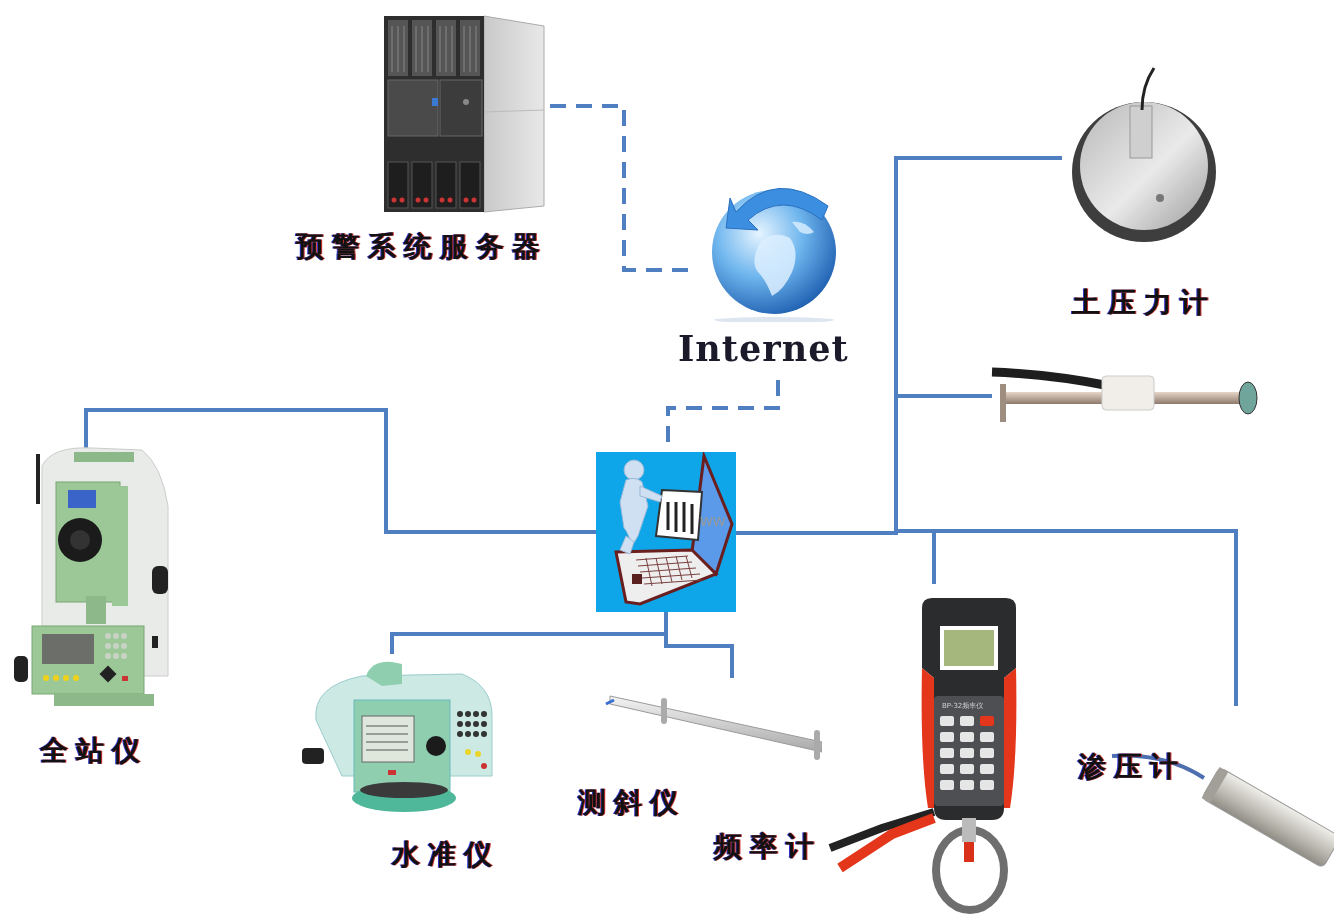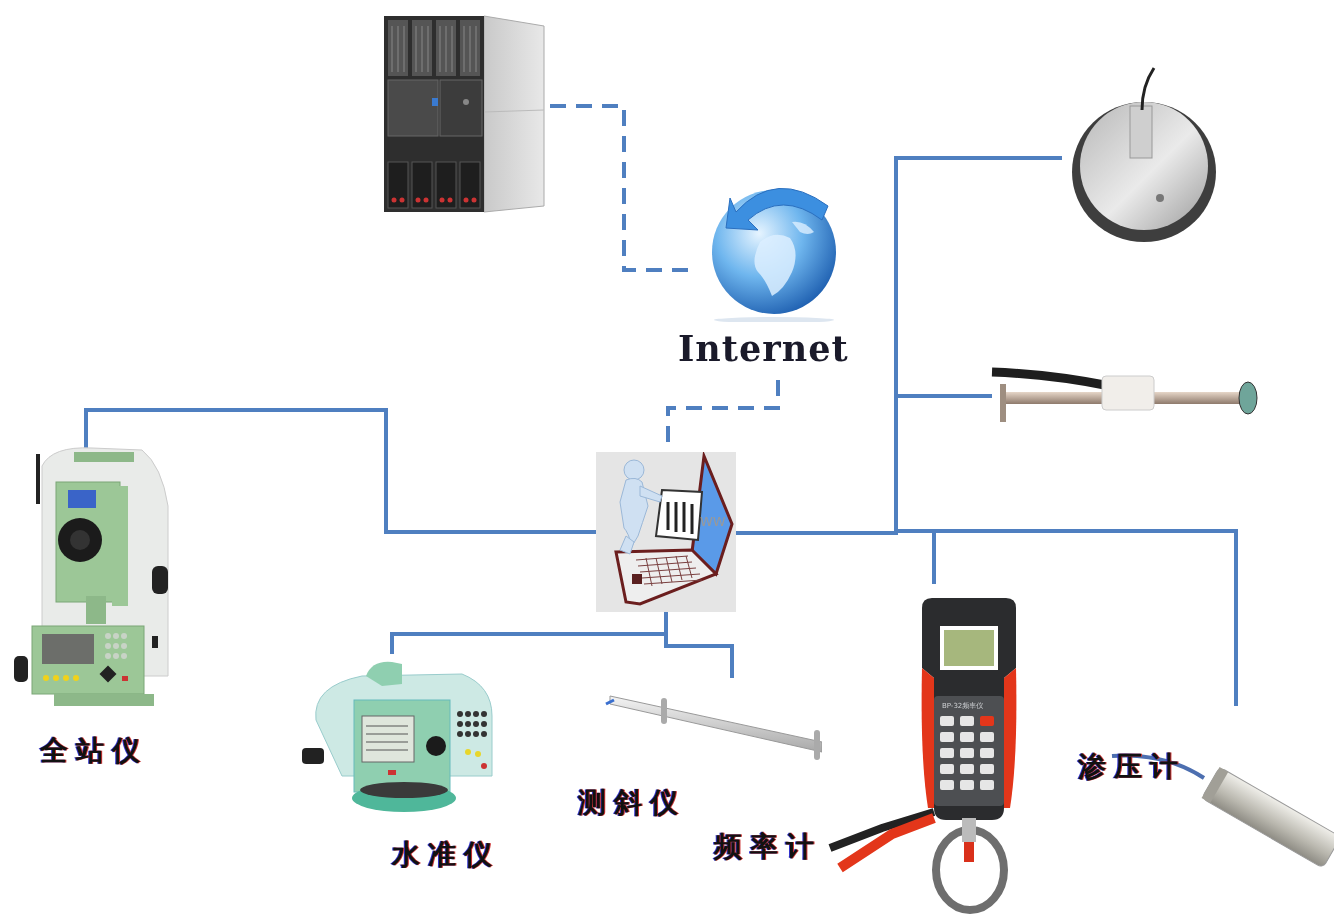--- a/index.html
+++ b/index.html
@@ -72,40 +72,41 @@
         <circle cx="34" cy="188" r="2.5"></circle>
           <circle cx="42" cy="188" r="2.5"></circle>
         <circle cx="58" cy="188" r="2.5"></circle>
           <circle cx="66" cy="188" r="2.5"></circle>
         <circle cx="82" cy="188" r="2.5"></circle>
           <circle cx="90" cy="188" r="2.5"></circle>
       </g>
       <line x1="100" y1="100" x2="160" y2="98" stroke="#bbb"></line>
     </svg>
   </div>
+  <div class="lbl" style="left:296px;top:228px;">预警系统服务器</div>
 
   <div class="dev" style="left:700px;top:172px;width:146px;height:150px;">
     <svg width="146" height="150">
       <defs>
         <radialGradient id="globeG" cx="0.38" cy="0.35" r="0.7">
           <stop offset="0" stop-color="#e6f4ff"></stop>
             <stop offset="0.5" stop-color="#6fb6ee"></stop>
             <stop offset="1" stop-color="#1e5fb0"></stop>
         </radialGradient>
       </defs>
       <circle cx="74" cy="80" r="62" fill="url(#globeG)"></circle>
       <path d="M60 70 q14 -12 30 -4 q10 14 2 34 q-8 18 -20 24 q-6 -16 -14 -24 q-8 -10 2 -30z" fill="#dcefff" opacity="0.85"></path>
       <path d="M92 50 q12 -2 22 10 q-6 4 -14 0z" fill="#dcefff" opacity="0.8"></path>
       <path d="M36 40 q40 -44 92 -6 l-6 14 q-40 -30 -74 0 l10 10 l-32 -2 l4 -30z" fill="#3c8fe0" stroke="#2a6fbf"></path>
       <ellipse cx="74" cy="148" rx="60" ry="3" fill="#dde6f0"></ellipse>
     </svg>
   </div>
   <div class="lbl lbl-en" style="left:678px;top:328px;">Internet</div>
 
-  <div class="dev" style="left:596px;top:452px;width:140px;height:160px;background:#e5e5e5;">
+  <div class="dev" style="left:596px;top:452px;width:140px;height:160px;background:#0ea5e9;">
     <svg width="140" height="160">
       <polygon points="108,4 136,72 120,122 96,100" fill="#5a9ae8" stroke="#6b1e1e" stroke-width="3"></polygon>
       <polygon points="20,100 96,98 120,122 44,152 30,150" fill="#eee" stroke="#6b1e1e" stroke-width="3"></polygon>
       <g stroke="#7a4040" stroke-width="1">
         <path d="M40 108 L92 104 M42 114 L96 110 M44 120 L100 116 M46 126 L104 122 M48 132 L106 128"></path>
         <path d="M50 106 L56 134 M60 106 L66 132 M70 105 L76 130 M80 104 L86 128 M90 104 L96 126"></path>
       </g>
       <rect x="36" y="122" width="10" height="10" fill="#5a2020"></rect>
       <polygon points="66,38 106,40 102,88 60,84" fill="#fff" stroke="#333" stroke-width="2"></polygon>
       <g stroke="#222" stroke-width="3">
@@ -258,20 +259,21 @@
             <stop offset="1" stop-color="#9b9b9b"></stop>
           </linearGradient>
         </defs>
       <ellipse cx="76" cy="106" rx="72" ry="70" fill="#3e3e3e"></ellipse>
       <ellipse cx="76" cy="100" rx="64" ry="64" fill="url(#epG)"></ellipse>
       <rect x="62" y="40" width="22" height="52" fill="#cfcfcf" stroke="#999"></rect>
       <path d="M74 44 Q74 20 86 2" stroke="#222" stroke-width="3" fill="none"></path>
       <circle cx="92" cy="132" r="4" fill="#777"></circle>
     </svg>
   </div>
+  <div class="lbl" style="left:1072px;top:284px;">土压力计</div>
 
   <div class="dev" style="left:990px;top:366px;width:272px;height:62px;">
     <svg width="272" height="62">
       <defs>
           <linearGradient id="sgG" x1="0" y1="0" x2="0" y2="1">
             <stop offset="0" stop-color="#e6d6c8"></stop>
             <stop offset="1" stop-color="#8e7a6c"></stop>
           </linearGradient>
         </defs>
       <path d="M2 6 Q60 8 120 20" stroke="#1e1e1e" stroke-width="9" fill="none"></path>

